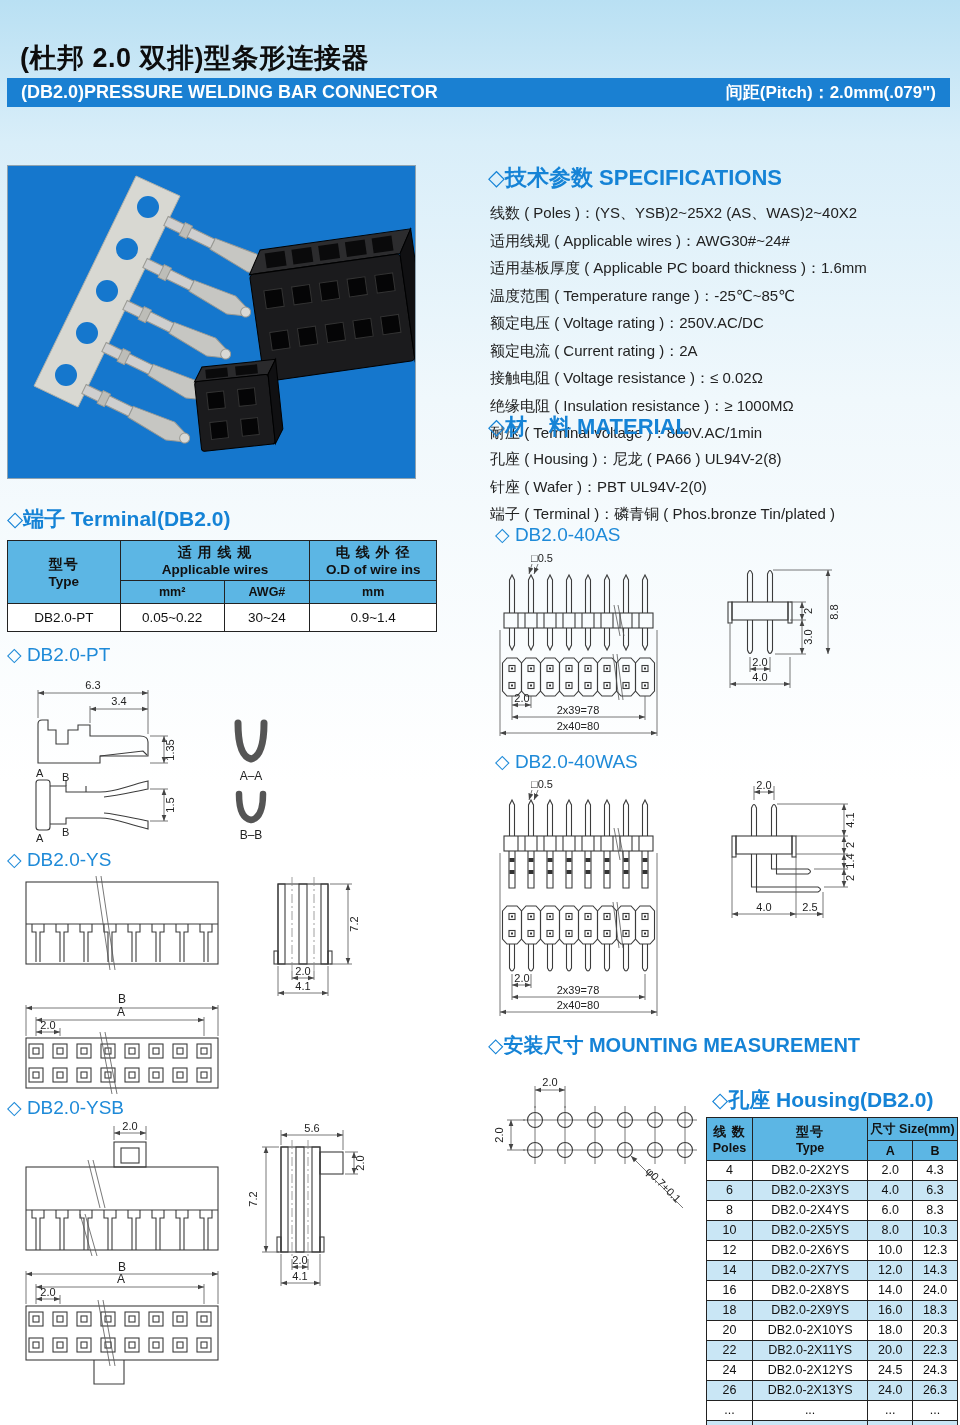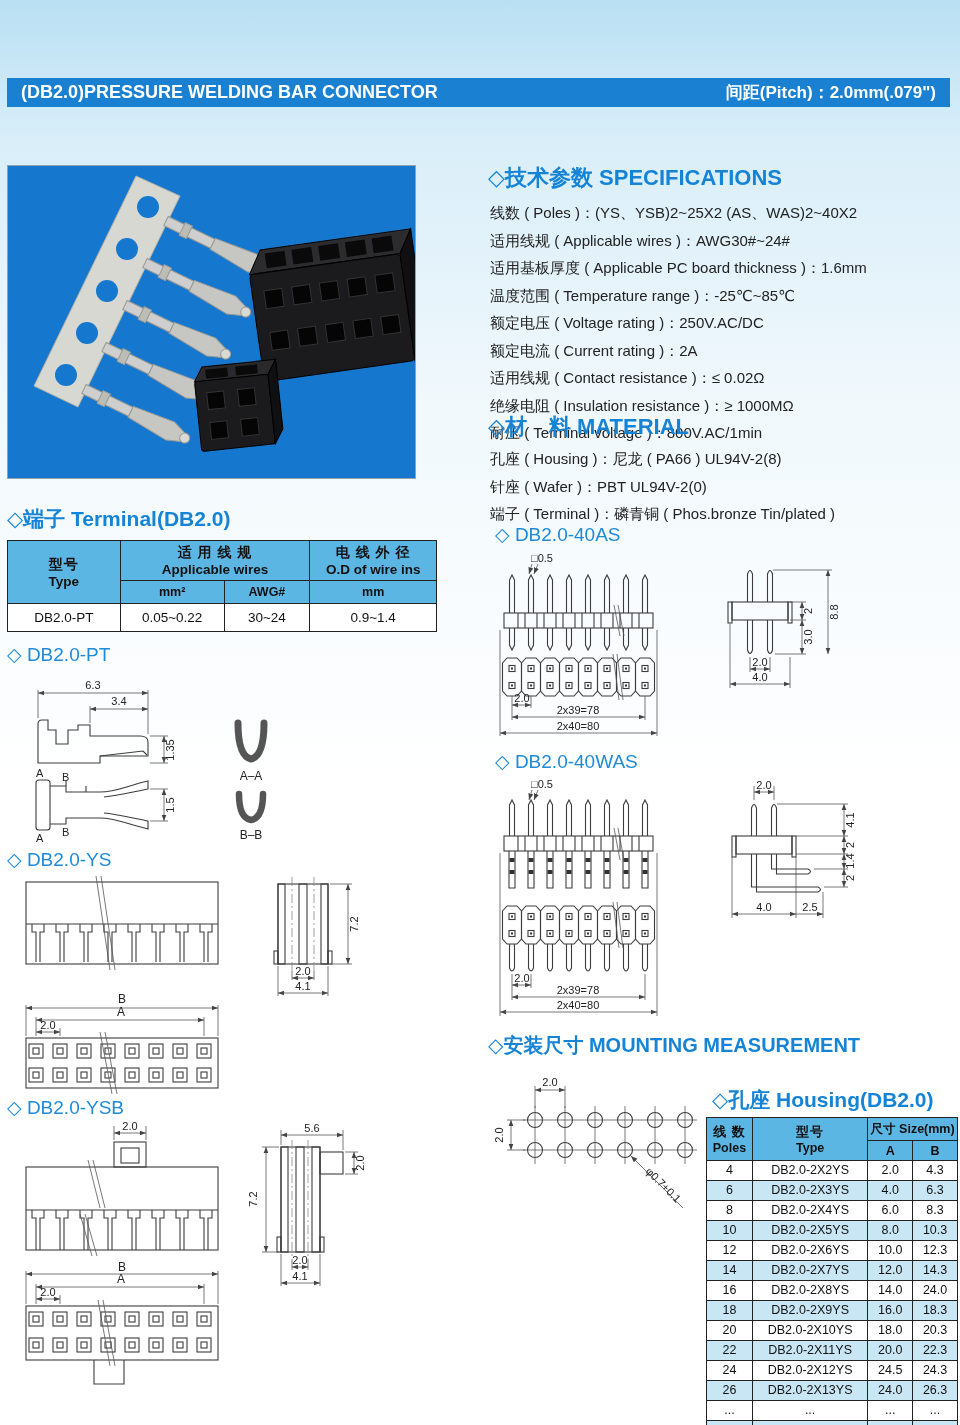--- a/index.html
+++ b/index.html
@@ -44,20 +44,21 @@
     <defs>
       <marker id="arrE" viewBox="0 0 10 10" refX="9" refY="5" markerWidth="9" markerHeight="9" orient="auto-start-reverse">
           <path d="M0,1.5L9,5L0,8.5z" fill="#444"></path>
         </marker>
       <pattern id="xh" width="6" height="6" patternUnits="userSpaceOnUse">
         <path d="M0 0L6 6M6 0L0 6" stroke="#9a9a9a" stroke-width="0.9" fill="none"></path>
       </pattern>
     </defs>
   </svg>
 
+  <div class="abs doc-title" style="left:20px;top:40px;">(杜邦 2.0 双排)型条形连接器</div>
   <div class="abs blue-bar" style="left:7px;top:78px;width:915px;">
     <span class="l">(DB2.0)PRESSURE WELDING BAR CONNECTOR</span>
     <span class="r">间距(Pitch)：2.0mm(.079")</span>
   </div>
 
   <svg class="abs photo-frame" style="left:7px;top:165px;" width="407" height="312" viewBox="0 0 407 312">
     <rect x="0" y="0" width="407" height="312" fill="#1577cd"></rect>
 
     <g>
       <polygon points="128,10 172,30 70,241 26,220" fill="#d8d8d2" stroke="#b0b0a8" stroke-width="1"></polygon>
@@ -407,21 +408,21 @@
   </svg>
 
   <div class="abs sec-head" style="left:488px;top:163px;">◇技术参数 SPECIFICATIONS</div>
   <div class="abs spec-list" style="left:490px;top:199px;">
     <div>线数 ( Poles )：(YS、YSB)2~25X2 (AS、WAS)2~40X2</div>
     <div>适用线规 ( Applicable wires )：AWG30#~24#</div>
     <div>适用基板厚度 ( Applicable PC board thickness )：1.6mm</div>
     <div>温度范围 ( Temperature range )：-25℃~85℃</div>
     <div>额定电压 ( Voltage rating )：250V.AC/DC</div>
     <div>额定电流 ( Current rating )：2A</div>
-    <div>适用线规 ( Contact resistance )：≤ 0.02Ω</div>
+    <div>接触电阻 ( Voltage resistance )：≤ 0.02Ω</div>
     <div>绝缘电阻 ( Insulation resistance )：≥ 1000MΩ</div>
     <div>耐压 ( Terminal voltage )：800V.AC/1min</div>
   </div>
 
   <div class="abs sec-head" style="left:488px;top:412px;">◇材　料 MATERIAL</div>
   <div class="abs spec-list" style="left:490px;top:445px;">
     <div>孔座 ( Housing )：尼龙 ( PA66 ) UL94V-2(8)</div>
     <div>针座 ( Wafer )：PBT UL94V-2(0)</div>
     <div>端子 ( Terminal )：磷青铜 ( Phos.bronze Tin/plated )</div>
   </div>

